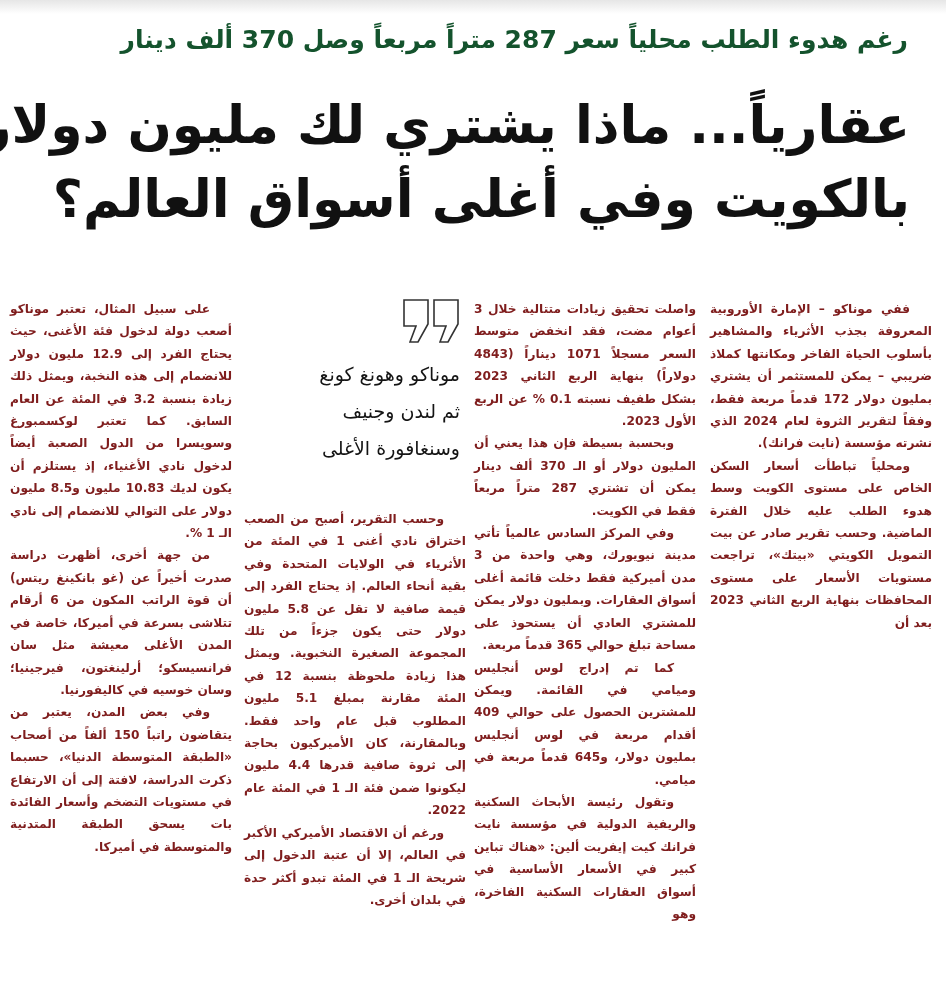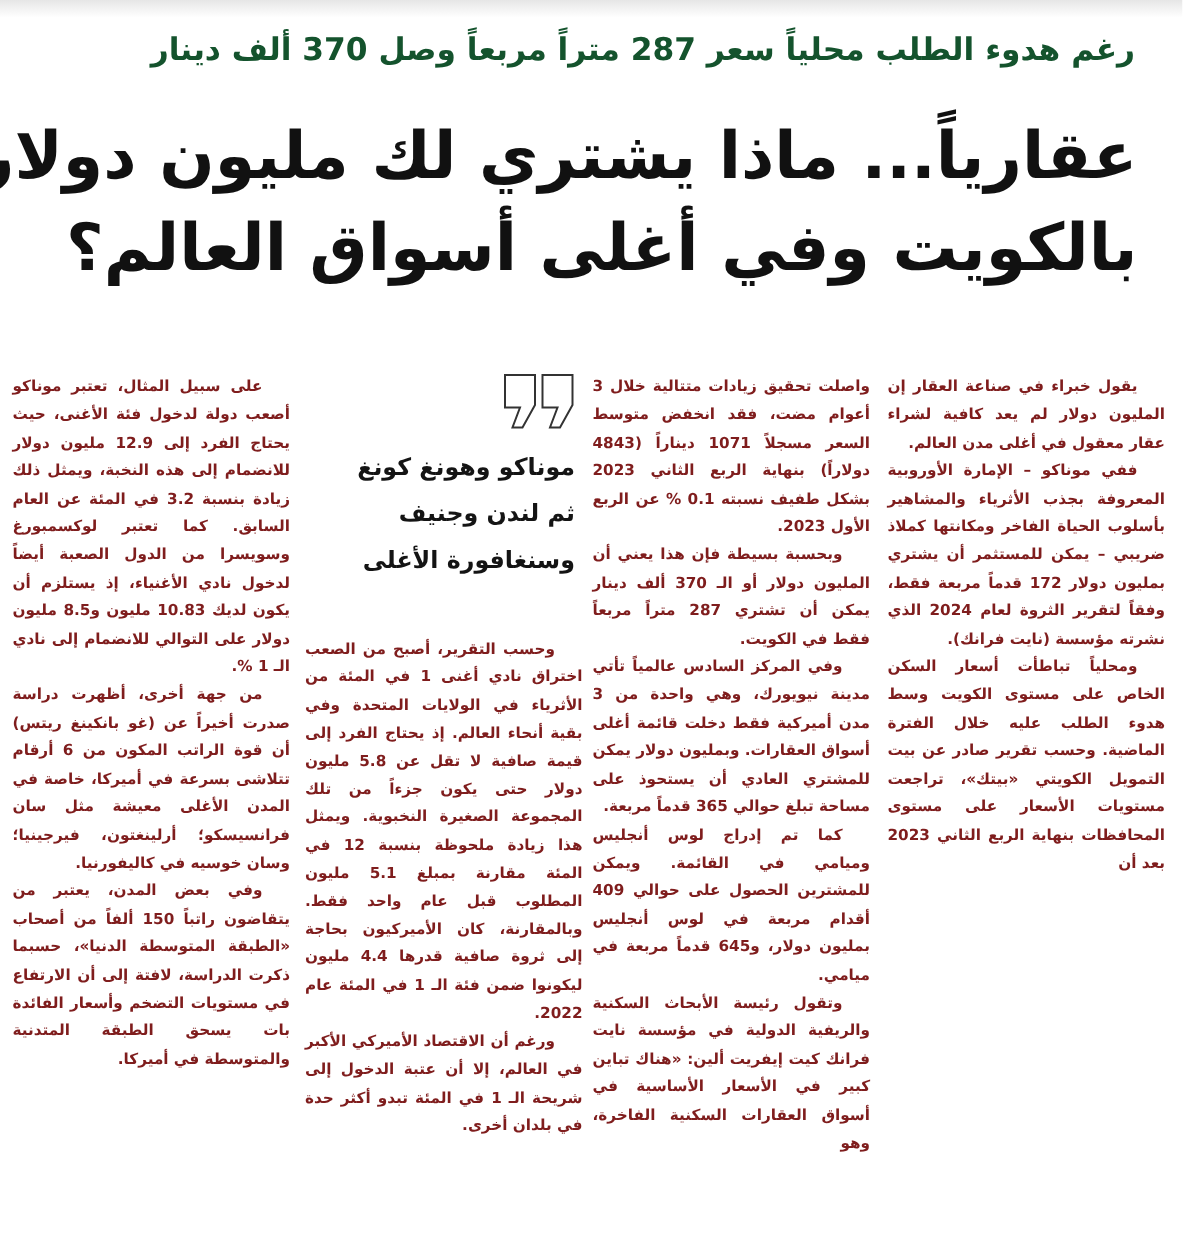--- a/index.html
+++ b/index.html
@@ -40,39 +40,38 @@
   .col2 { right: 250px; }
   .col3 { right: 480px; top: 508px; }
   .col4 { right: 714px; }
   .quote {
     position: absolute; top: 298px; right: 480px; width: 222px;
     direction: rtl; text-align: right;
   }
   .quote-icon { display: block; margin-right: 6px; }
   .quote-text {
     margin-top: 12px; margin-right: 6px;
-    font-family: "DejaVu Sans", sans-serif; font-weight: bold;
+    font-family: "DejaVu Sans", sans-serif; font-weight: normal;
     font-size: 19px; line-height: 37px; color: #141414;
   }
   .quote-text div { white-space: nowrap; }
 </style>
 </head>
 <body>
 
 <div class="topbar"></div>
 
 <div class="kicker">رغم هدوء الطلب محلياً سعر 287 متراً مربعاً وصل 370 ألف دينار</div>
 
 <div class="headline">
   <div>عقارياً... ماذا يشتري لك مليون دولار</div>
   <div>بالكويت وفي أغلى أسواق العالم؟</div>
 </div>
 
 <div class="col col1">
-  <p>يقول خبراء في صناعة العقار إن المليون دولار لم يعد كافية لشراء عقار معقول في أغلى مدن العالم.</p>
   <p>ففي موناكو – الإمارة الأوروبية المعروفة بجذب الأثرياء والمشاهير بأسلوب الحياة الفاخر ومكانتها كملاذ ضريبي – يمكن للمستثمر أن يشتري بمليون دولار 172 قدماً مربعة فقط، وفقاً لتقرير الثروة لعام 2024 الذي نشرته مؤسسة (نايت فرانك).</p>
   <p>ومحلياً تباطأت أسعار السكن الخاص على مستوى الكويت وسط هدوء الطلب عليه خلال الفترة الماضية. وحسب تقرير صادر عن بيت التمويل الكويتي «بيتك»، تراجعت مستويات الأسعار على مستوى المحافظات بنهاية الربع الثاني 2023 بعد أن</p>
 </div>
 
 <div class="col col2">
   <p class="noindent">واصلت تحقيق زيادات متتالية خلال 3 أعوام مضت، فقد انخفض متوسط السعر مسجلاً 1071 ديناراً (4843 دولاراً) بنهاية الربع الثاني 2023 بشكل طفيف نسبته 0.1 % عن الربع الأول 2023.</p>
   <p>وبحسبة بسيطة فإن هذا يعني أن المليون دولار أو الـ 370 ألف دينار يمكن أن تشتري 287 متراً مربعاً فقط في الكويت.</p>
   <p>وفي المركز السادس عالمياً تأتي مدينة نيويورك، وهي واحدة من 3 مدن أميركية فقط دخلت قائمة أغلى أسواق العقارات. وبمليون دولار يمكن للمشتري العادي أن يستحوذ على مساحة تبلغ حوالي 365 قدماً مربعة.</p>
   <p>كما تم إدراج لوس أنجليس وميامي في القائمة. ويمكن للمشترين الحصول على حوالي 409 أقدام مربعة في لوس أنجليس بمليون دولار، و645 قدماً مربعة في ميامي.</p>
   <p>وتقول رئيسة الأبحاث السكنية والريفية الدولية في مؤسسة نايت فرانك كيت إيفريت ألين: «هناك تباين كبير في الأسعار الأساسية في أسواق العقارات السكنية الفاخرة، وهو</p>

